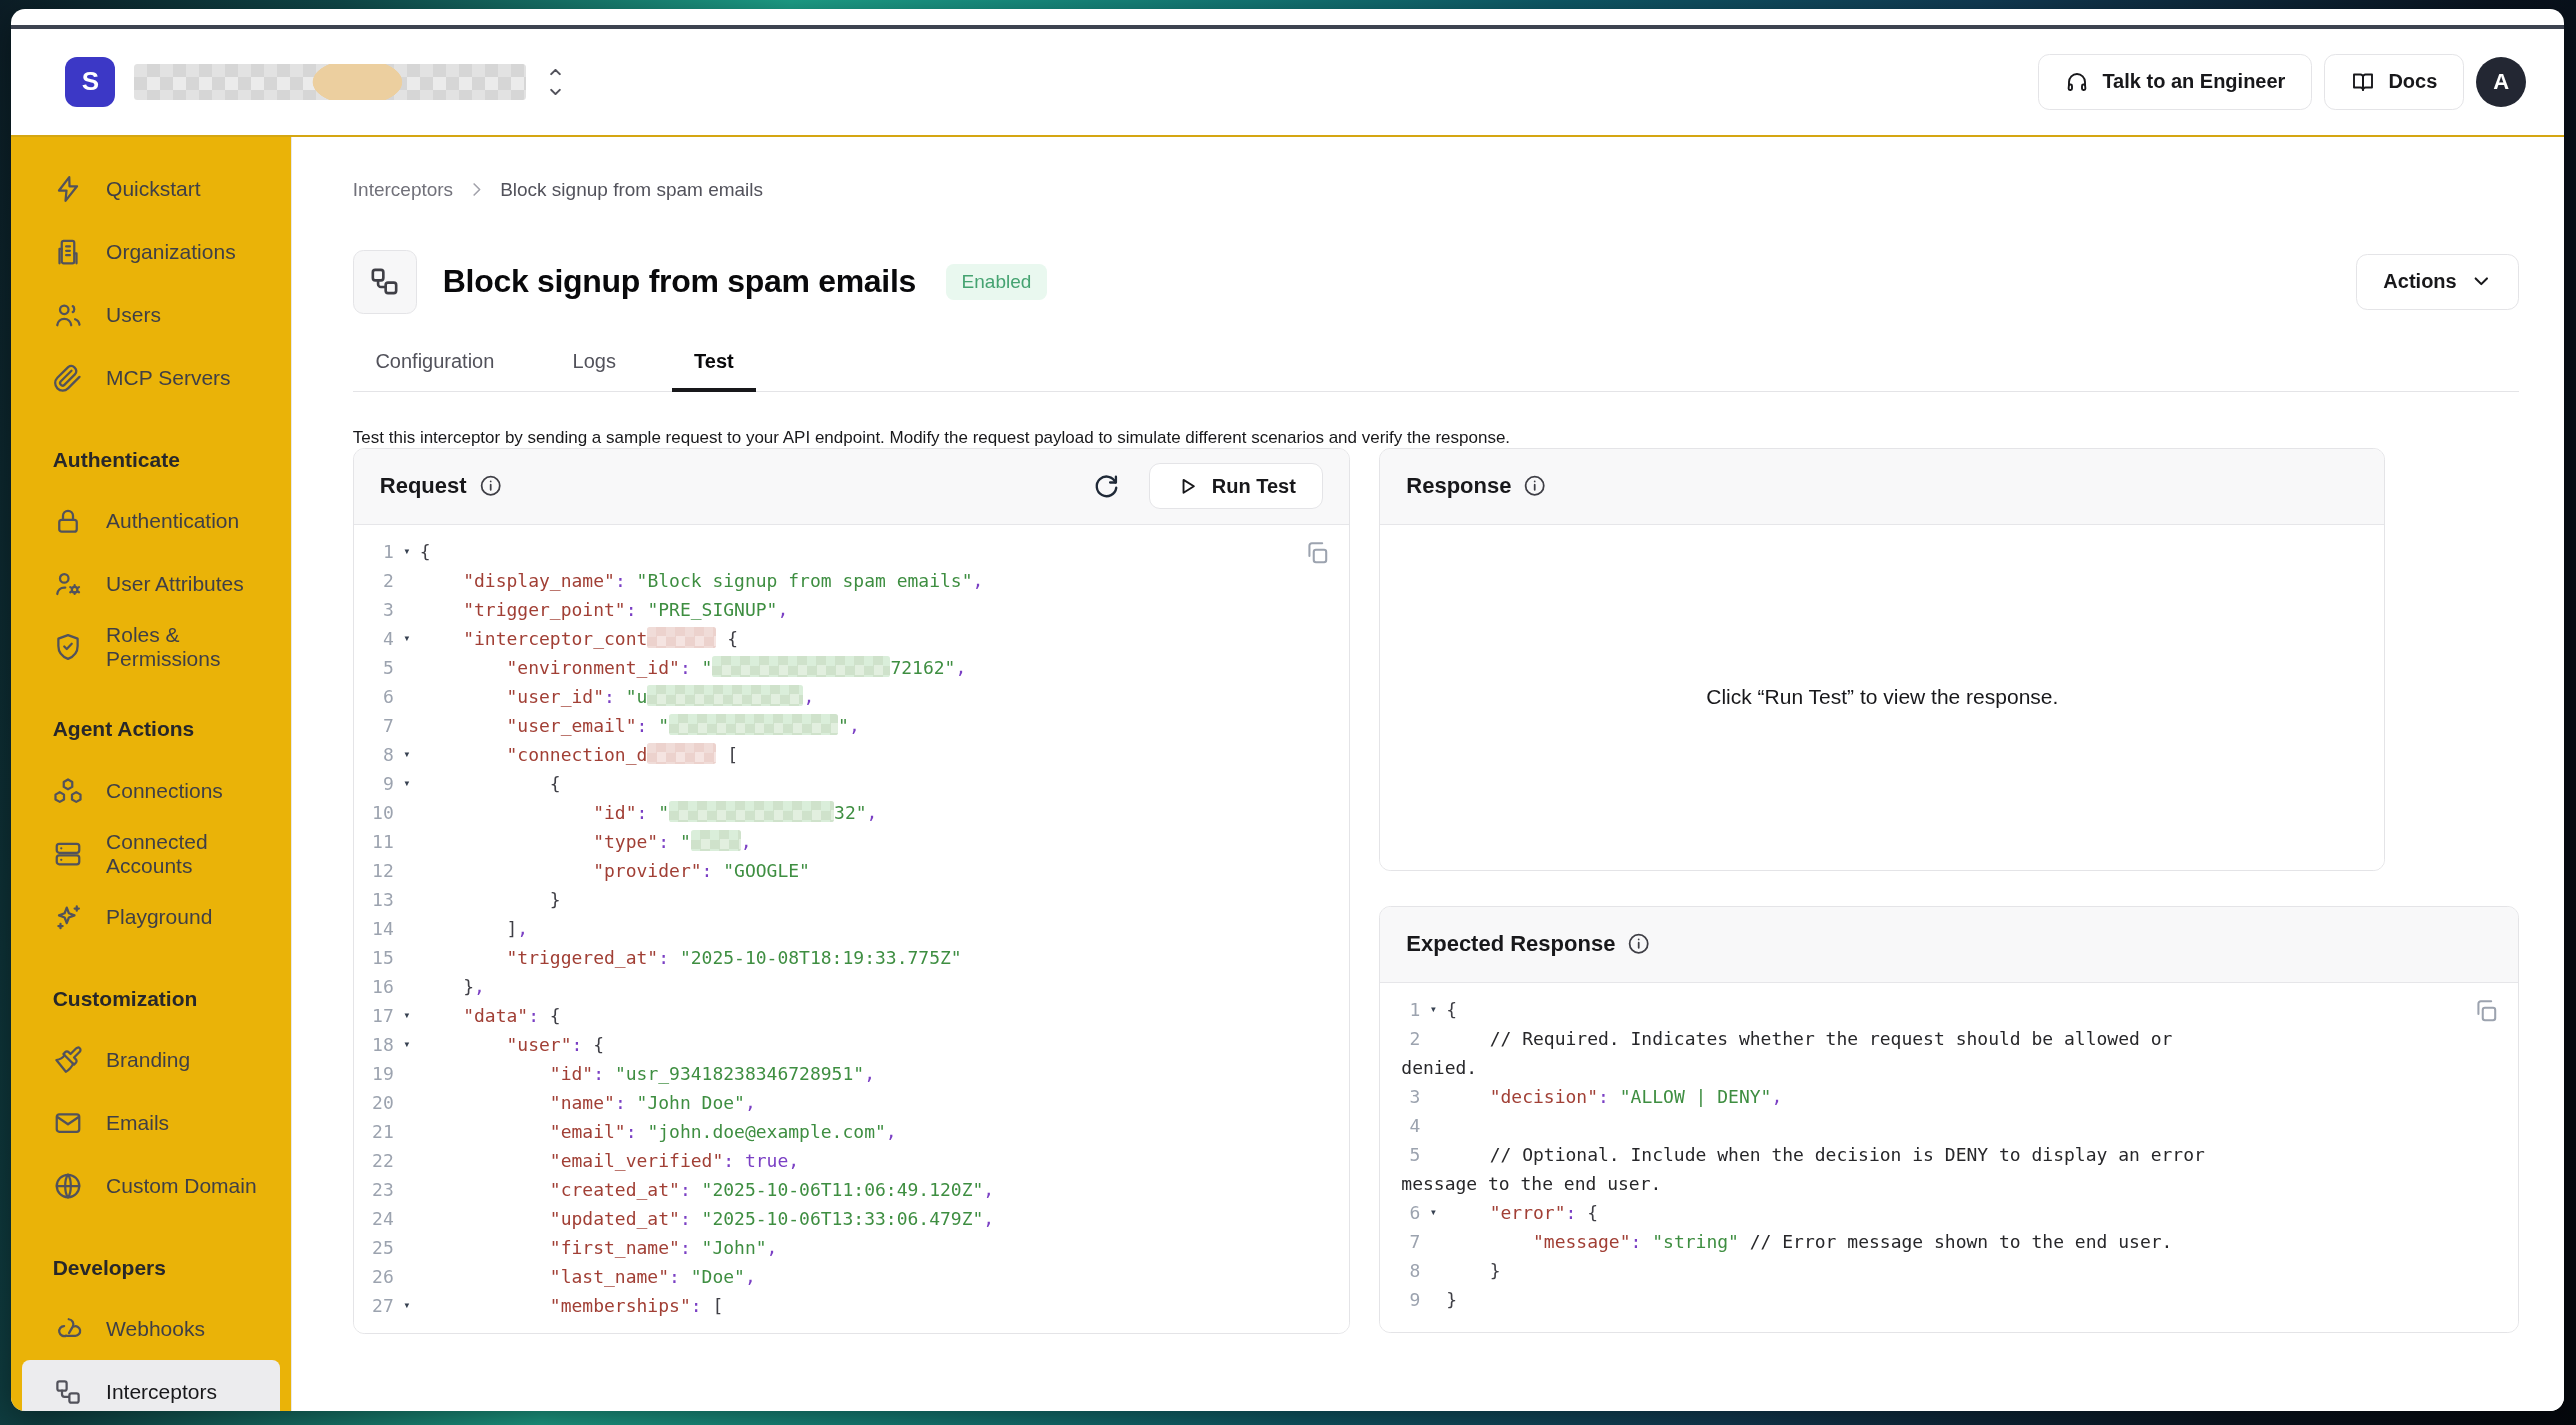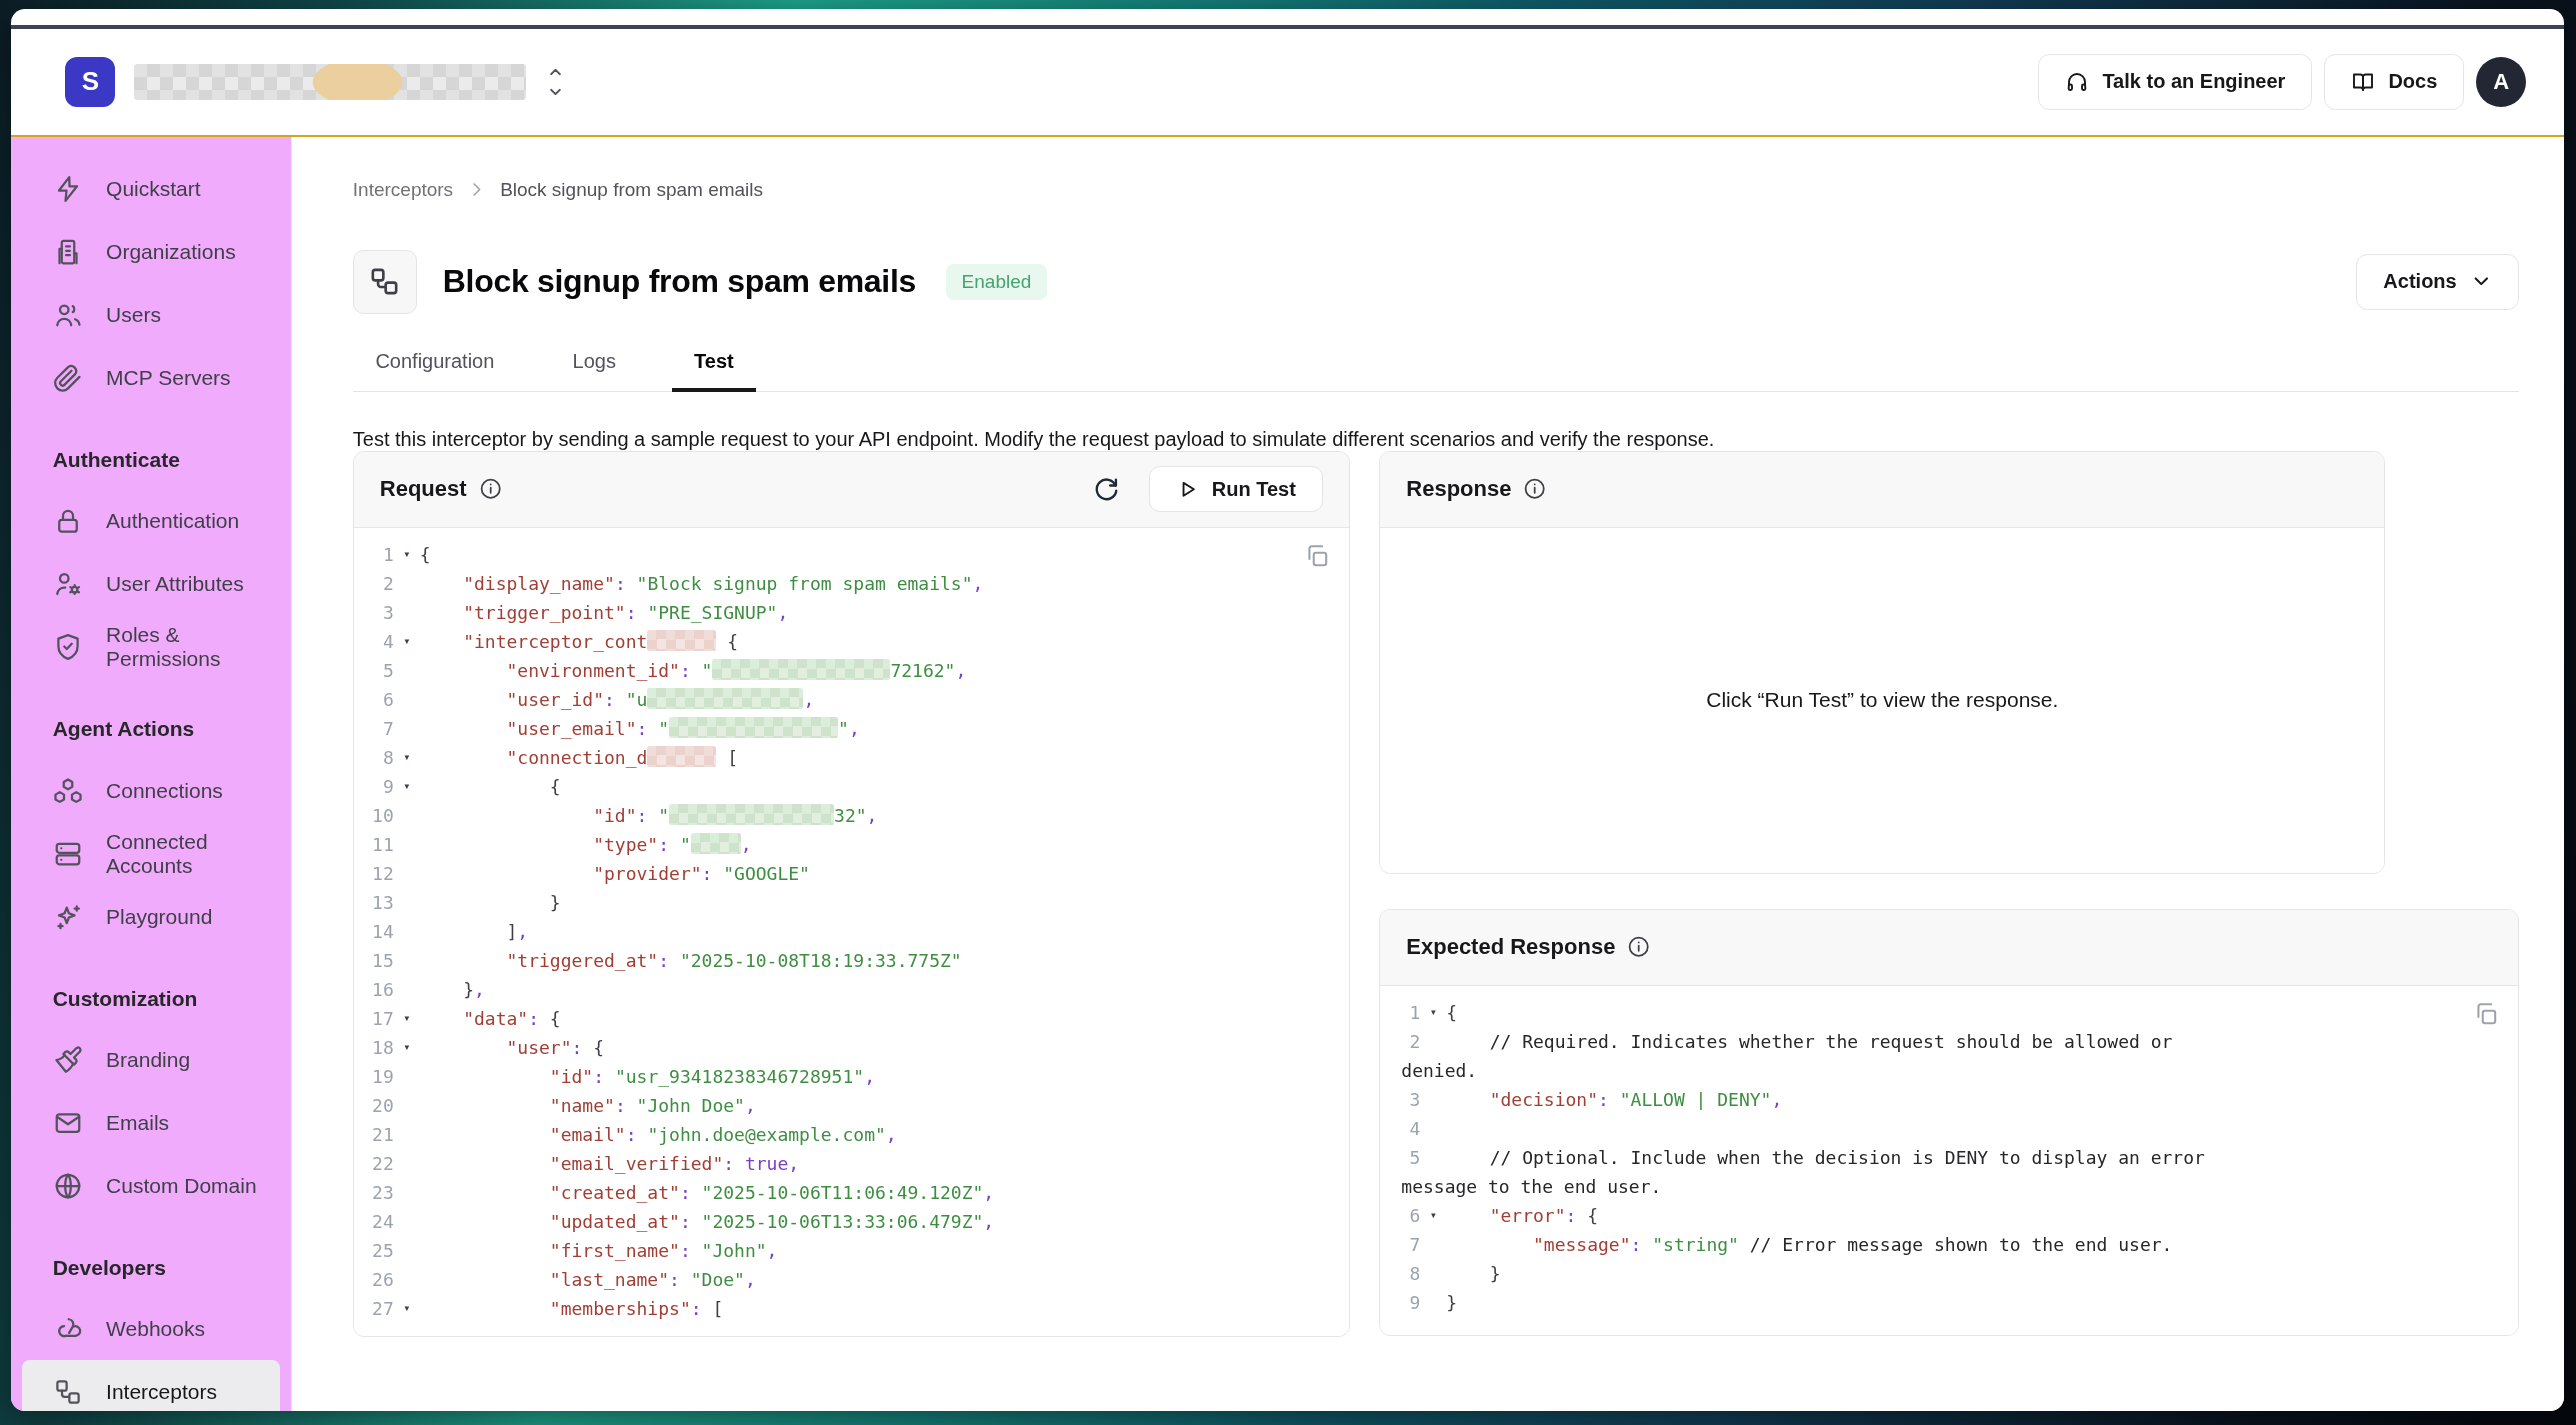--- a/index.html
+++ b/index.html
@@ -27,21 +27,21 @@
   .topbar-right { margin-left:auto; display:flex; align-items:center; gap:12px; }
   .btn { display:inline-flex; align-items:center; gap:13px; height:56px; padding:0 26px;
     background:#fff; border:1.7px solid #e4e4e7; border-radius:11.3px;
     font-size:20px; font-weight:600; color:#18181b; cursor:pointer; }
   .avatar { width:50px; height:50px; border-radius:50%; background:#232733; color:#fff;
     display:flex; align-items:center; justify-content:center; font-size:22px; font-weight:600; }
   .gold-line { position:absolute; left:0; top:126px; width:100%; height:2.6px; background:#d5a612; }
 
   
   .shell { position:absolute; left:0; top:128px; width:100%; height:calc(100% - 128px); display:flex; }
-  .sidebar { width:417px; border-right:1.7px solid #e8e8ea; padding-top:21px; overflow:hidden; background:#f0abfc; }
+  .sidebar { width:417px; border-right:1.7px solid #e8e8ea; padding-top:21px; overflow:hidden; background:#eab308; }
   .side-item { display:flex; align-items:center; gap:23.4px; height:63px; padding:0 21px 0 31px;
     margin:0 10.4px; border-radius:7.8px; cursor:pointer; color:#3f3f46; }
   .side-item svg { width:30px; height:30px; color:#52525b; flex:none; }
   .side-item .lbl { font-size:21px; }
   .side-item.selected { background:#ececee; }
   .side-item.selected .lbl { color:#18181b; }
   .side-header { padding:0 21px 0 31px; margin:26px 10.4px 5.2px; height:49px; display:flex; align-items:center;
     font-size:21px; font-weight:700; color:#27272a; }
 
   .main { flex:1; padding:42px 45px 0 61px; position:relative; background:#fff; }
@@ -56,21 +56,21 @@
     display:flex; align-items:center; justify-content:center; color:#3f3f46; }
   .page-title { font-size:32px; font-weight:600; color:#09090b; letter-spacing:-0.3px; }
   .badge { margin-left:4px; background:#e9f8ef; color:#45a371; font-size:19px; padding:7px 15.6px; border-radius:7.8px; }
   .actions-btn { margin-left:auto; }
 
   .tabs { display:flex; gap:33px; margin-top:22.6px; border-bottom:1.7px solid #e4e4e7; }
   .tab { font-size:20px; color:#52525b; padding:14px 22.6px 17.3px; cursor:pointer; position:relative; }
   .tab.active { color:#09090b; font-weight:600; }
   .tab.active::after { content:""; position:absolute; left:0; right:0; bottom:-1.7px; height:4.3px; background:#18181b; }
 
-  .desc { margin-top:36px; font-size:20px; color:#18181b; }
+  .desc { margin-top:36px; font-size:17px; color:#18181b; }
 
   .panels { display:flex; gap:29.5px; align-items:flex-start; }
   .panel { border:1.7px solid #e4e4e7; border-radius:11.3px; overflow:hidden; background:#fff; }
   .panel-head { height:76px; background:#f8f8f9; border-bottom:1.7px solid #e6e6e9; display:flex; align-items:center; padding:0 26px; }
   .panel-title { font-size:22px; font-weight:600; color:#18181b; display:flex; align-items:center; gap:12px; }
   .info-ic { color:#3f3f46; display:flex; cursor:pointer; }
   .panel-req { width:997px; height:886px; }
   .panel-resp { width:1006px; height:423px; }
   .panel-exp { width:1140px; height:427px; margin-top:35px; }
   .req-head-right { margin-left:auto; display:flex; align-items:center; gap:29.5px; }

